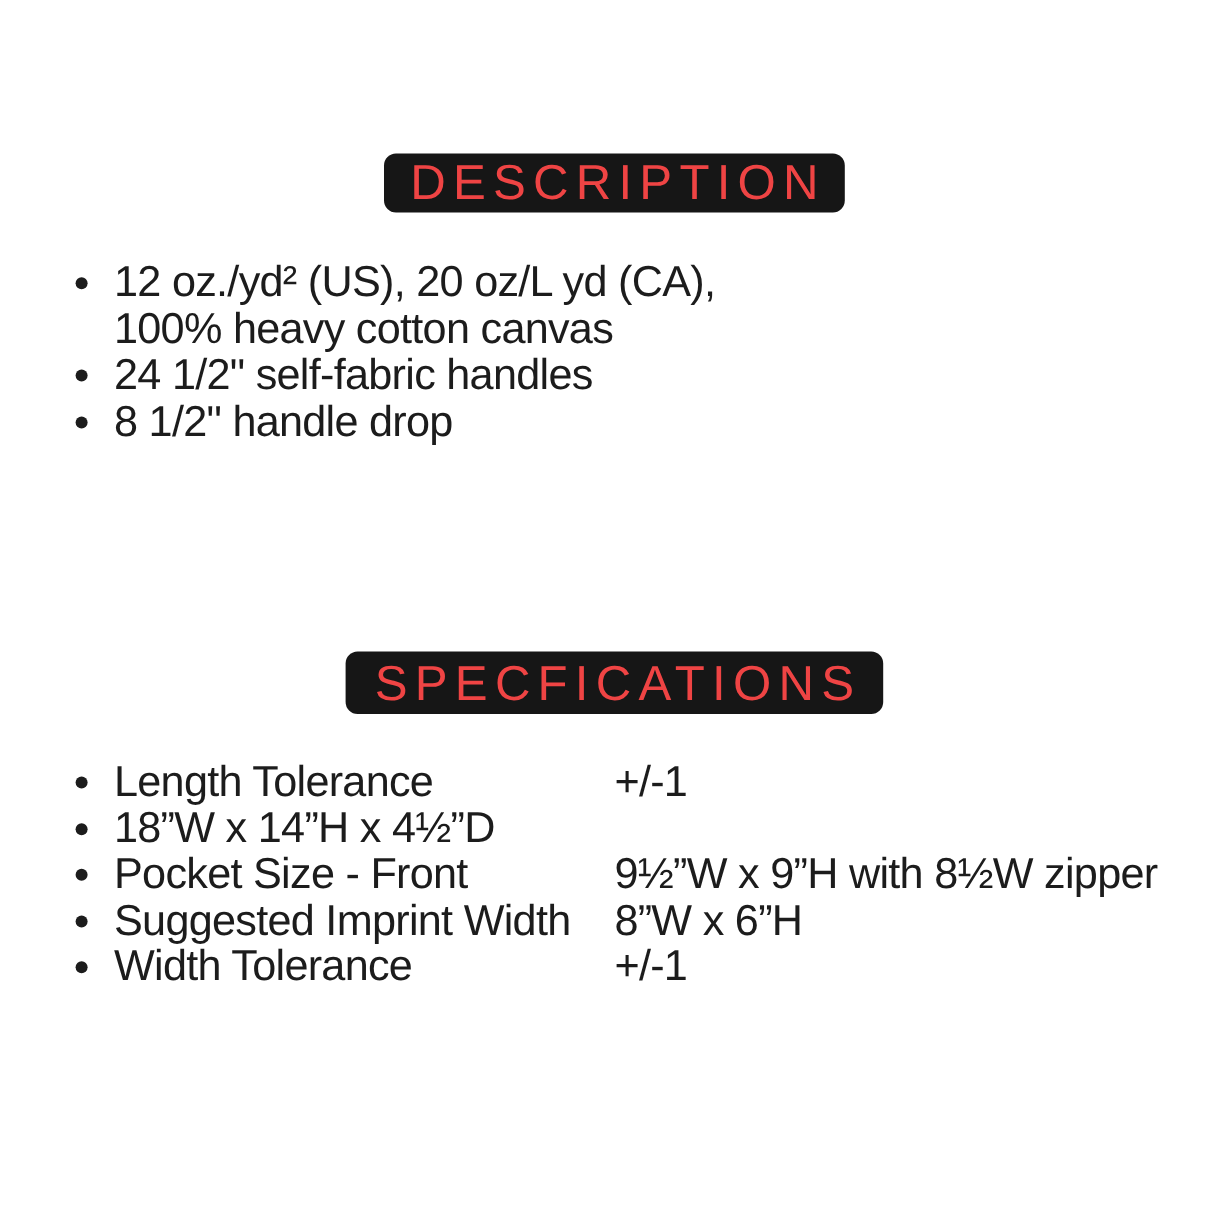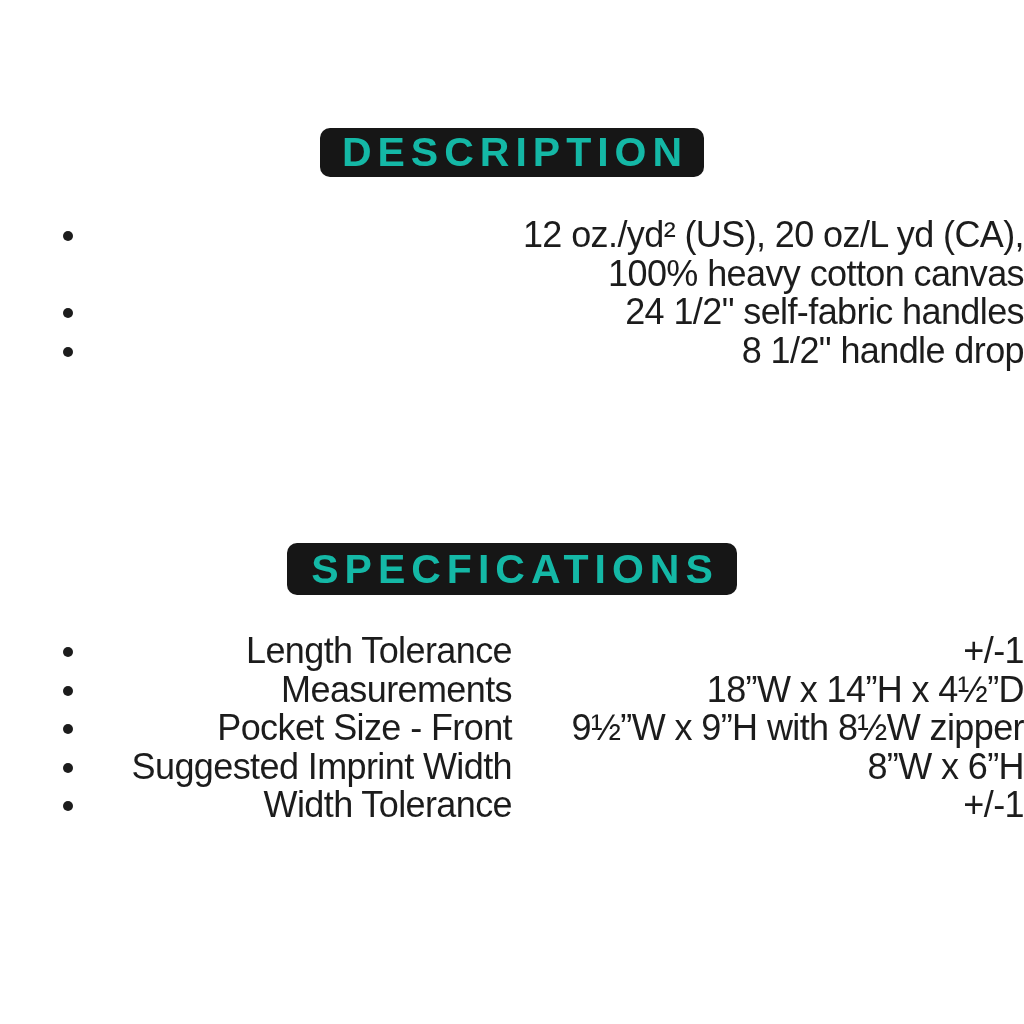--- a/index.html
+++ b/index.html
@@ -25,22 +25,22 @@
   .badge-row.first {
     margin-top: 128px;
   }
   .badge-row.second {
     margin-top: 173px;
     border-radius: 19px;
   }
   .badge {
     display: inline-block;
     background: #161616;
-    color: #14b8a6;
-    font-weight: bold;
+    color: #ef4444;
+    font-weight: normal;
     font-size: 41px;
     line-height: 49px;
     letter-spacing: 6px;
     padding: 0 16px 0 22px;
     border-radius: 10px;
     white-space: nowrap;
   }
   .badge.specs {
     line-height: 52px;
     padding: 0 18px 0 24px;
@@ -53,21 +53,20 @@
     line-height: 38.5px;
     letter-spacing: -0.6px;
   }
   ul.bullets.spec-list {
     margin-top: 37px;
   }
   ul.bullets li {
     position: relative;
     padding-left: 95px;
     white-space: pre-line;
-    text-align: right;
   }
   ul.bullets li::before {
     content: "";
     position: absolute;
     left: 63px;
     top: 15px;
     width: 10px;
     height: 10px;
     border-radius: 50%;
     background: #1c1c1c;
@@ -103,21 +102,20 @@
   <div class="section">
     <div class="badge-row second">
       <span class="badge specs">SPECFICATIONS</span>
     </div>
     <ul class="bullets spec-list">
       <li>
         <span class="spec-label">Length Tolerance</span>
         <span class="spec-value">+/-1</span>
       </li>
       <li>
-        <span class="spec-label">Measurements</span>
         <span class="spec-value">18”W x 14”H x 4½”D</span>
       </li>
       <li>
         <span class="spec-label">Pocket Size - Front</span>
         <span class="spec-value">9½”W x 9”H with 8½W zipper</span>
       </li>
       <li>
         <span class="spec-label">Suggested Imprint Width</span>
         <span class="spec-value">8”W x 6”H</span>
       </li>

